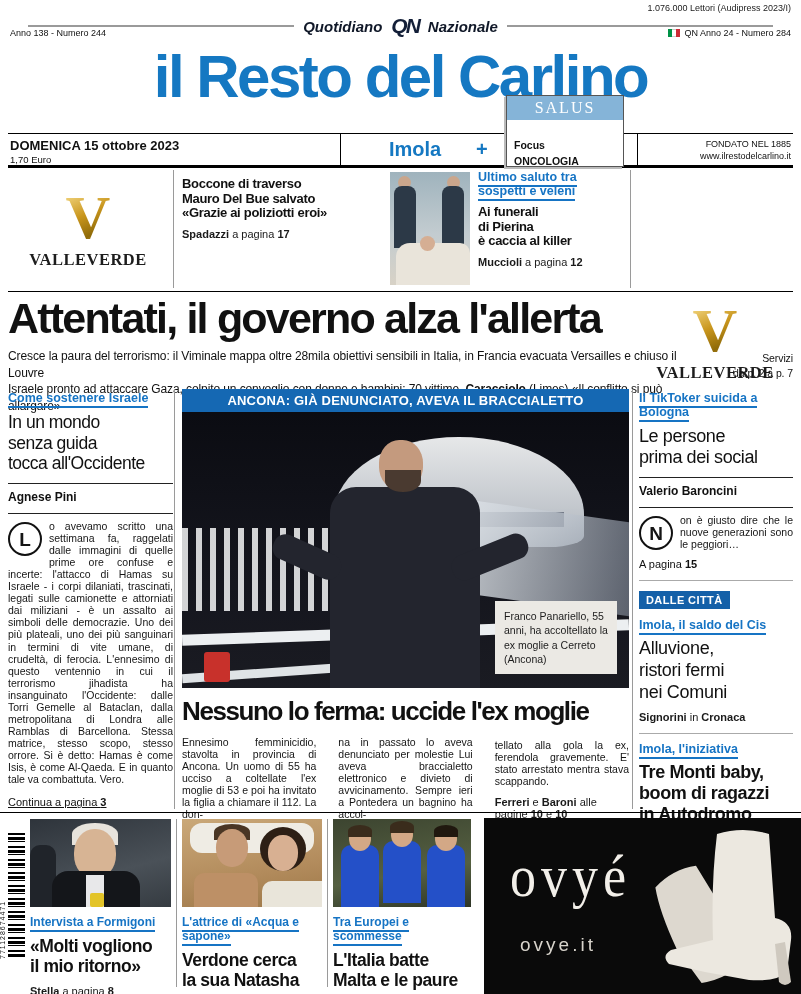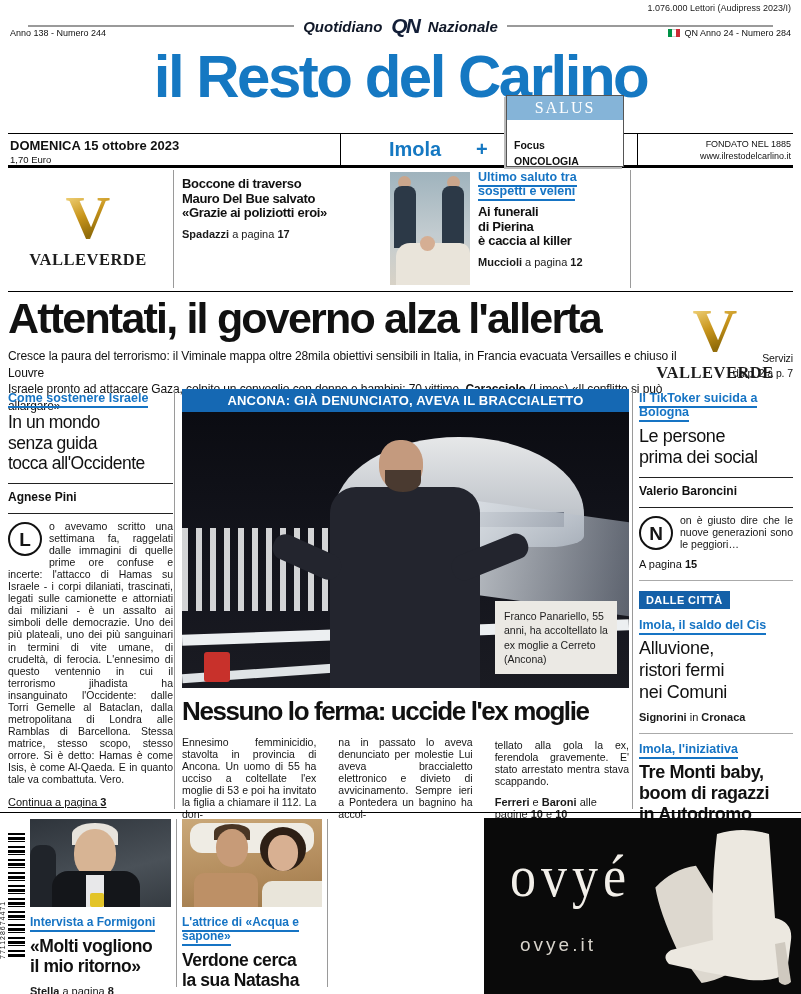--- a/index.html
+++ b/index.html
@@ -382,20 +382,37 @@
           <div class="sheet"></div>
       </div>
       <div class="kicker"><span>L'attrice di «Acqua e sapone»</span></div>
       <div class="hl preline">Verdone cerca
 la sua Natasha</div>
 
     </div>
 
     <div class="vrule" style="left:327px;top:6px;height:168px"></div>
 
+    <div class="abs bstory" style="left:333px;width:138px">
+      <div id="ph-soccer" class="photo bphoto">
+        <div class="p p1"></div>
+          <div class="p p2"></div>
+          <div class="p p3"></div>
+        <div class="ph h1"></div>
+          <div class="ph h2"></div>
+          <div class="ph h3"></div>
+        <div class="hair a1"></div>
+          <div class="hair a2"></div>
+          <div class="hair a3"></div>
+      </div>
+      <div class="kicker"><span>Tra Europei e scommesse</span></div>
+      <div class="hl preline">L'Italia batte
+Malta e le paure</div>
+
+    </div>
 
     <div id="ad-ovye" class="abs">
       <div class="logo">ovyé</div>
       <div class="site">ovye.it</div>
       <svg width="190" height="172" viewBox="0 0 190 172">
         <g transform="translate(10,78) rotate(-28)">
           <path d="M38 6 Q62 -2 84 6 L88 72 Q104 76 102 92 L98 110 Q60 122 34 112 L28 70 Q30 30 38 6 Z" fill="#ddd8cf"></path>
         </g>
         <path d="M108 12 Q134 4 160 12 L166 96 Q184 100 182 118 L178 150 Q168 160 140 158 L96 150 L60 142 Q52 134 62 128 L104 118 Q102 60 108 12 Z" fill="#ece8e0"></path>
         <path d="M176 120 L182 160 Q176 166 170 160 L166 122 Z" fill="#cfc9bf"></path>

